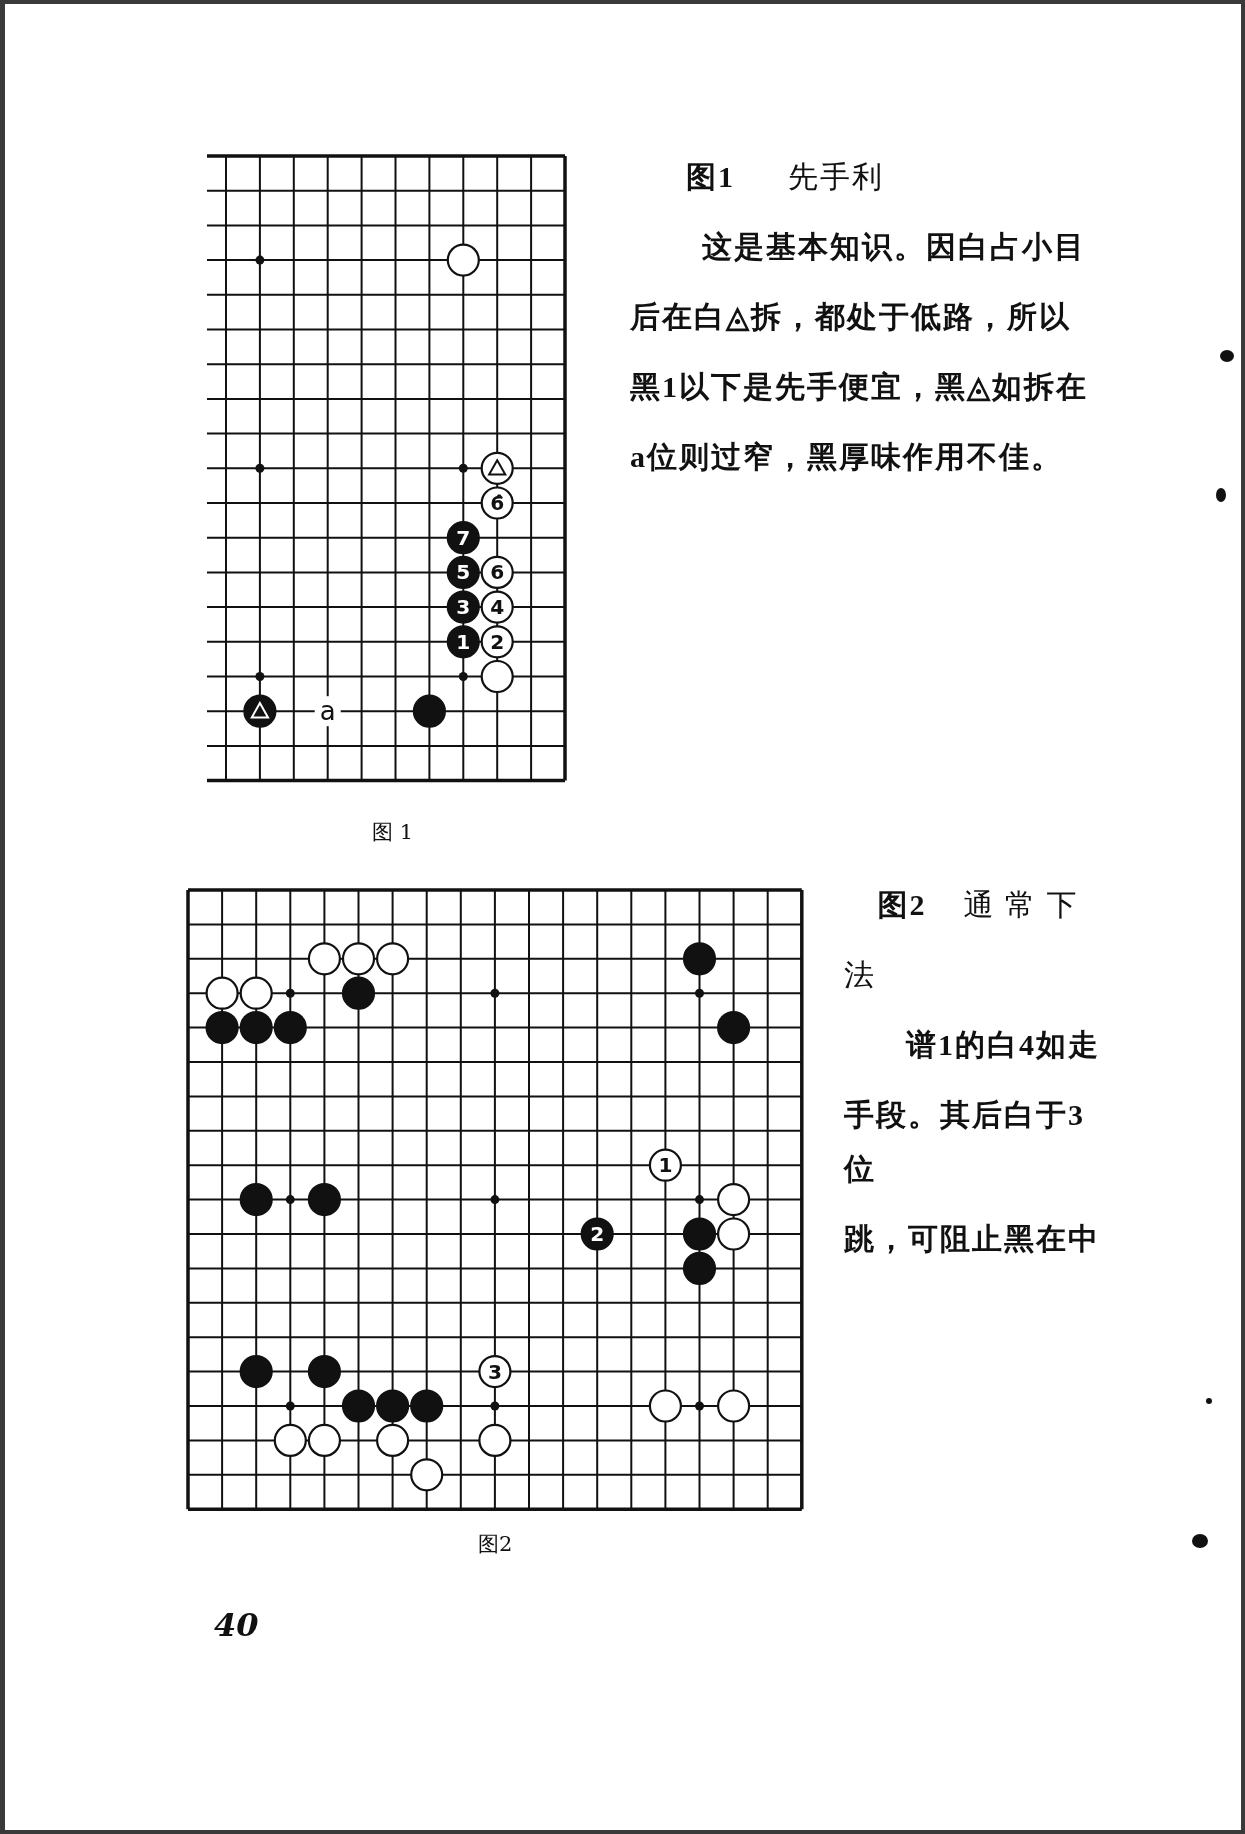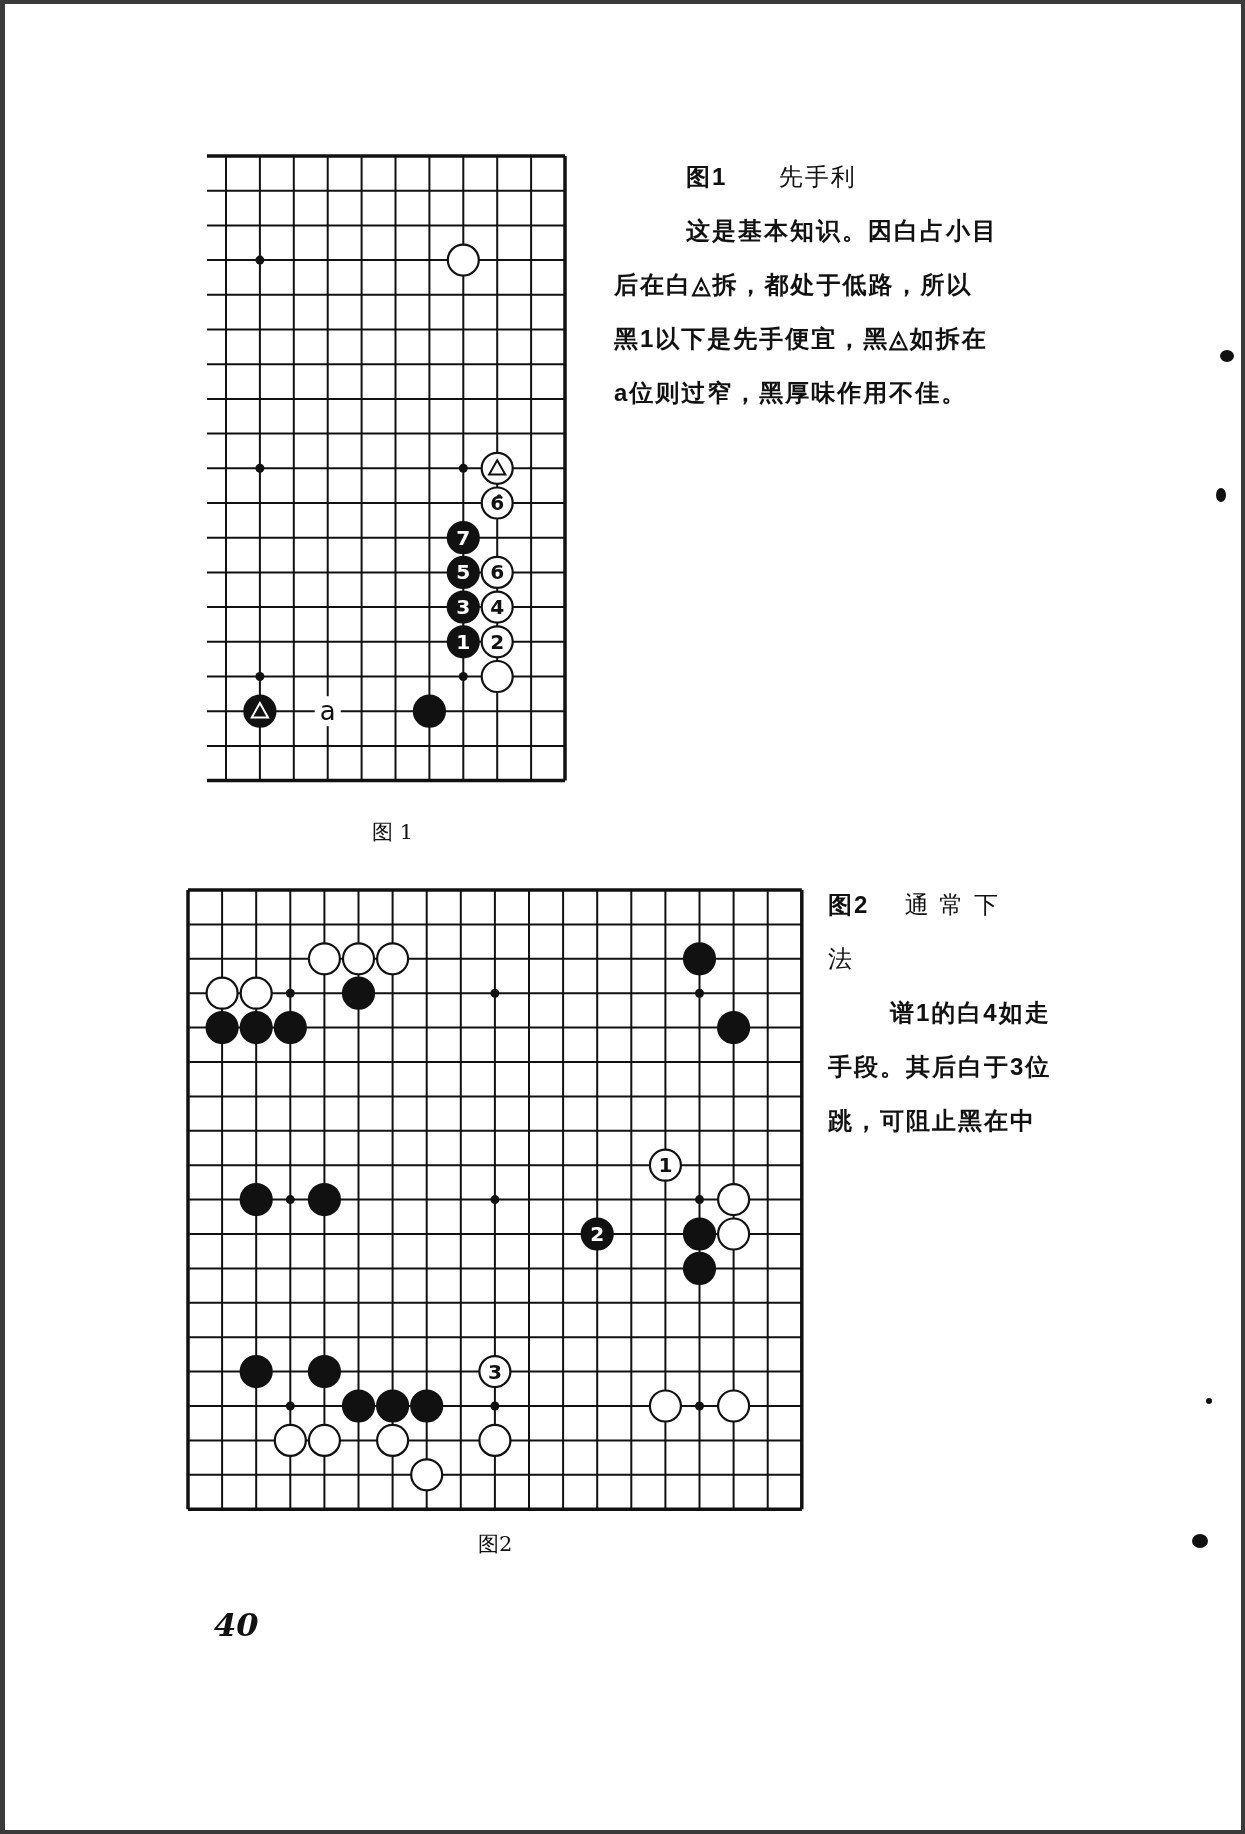--- a/index.html
+++ b/index.html
@@ -4,25 +4,25 @@
 <style>
   html,body{margin:0;padding:0;}
   body{width:1245px;height:1834px;background:#fff;position:relative;overflow:hidden;
        font-family:"DejaVu Serif","Liberation Serif",serif;color:#111;}
   .frame-left{position:absolute;left:0;top:0;width:5px;height:1834px;background:#3a3a3a;}
   .frame-top{position:absolute;left:0;top:0;width:1245px;height:4px;background:#3a3a3a;}
   .frame-right{position:absolute;right:0;top:0;width:4px;height:1834px;background:#3a3a3a;}
   .frame-bottom{position:absolute;left:0;bottom:0;width:1245px;height:4px;background:#3a3a3a;}
   svg.board{position:absolute;}
   .caption{position:absolute;font-size:21px;font-family:"DejaVu Serif",serif;}
-  .textblock{position:absolute;font-size:24px;line-height:54px;letter-spacing:2px;
-             font-family:Liberation Sans, sans-serif;font-weight:bold;}
+  .textblock{position:absolute;font-size:30px;line-height:54px;letter-spacing:2px;
+             font-family:Liberation Serif, serif;font-weight:bold;}
   .textblock .title{display:block;}
   .textblock .fig{font-weight:900;}
-  .textblock p{margin:0;}
+  .textblock p{margin:16px;}
   .pagenum{position:absolute;left:214px;top:1606px;font-size:32px;font-style:italic;font-weight:bold;}
   .speck{position:absolute;background:#111;border-radius:50%;}
 </style>
 </head>
 <body>
 
 <div class="frame-top"></div>
 <div class="frame-left"></div>
 <div class="frame-right"></div>
 <div class="frame-bottom"></div>
@@ -273,21 +273,21 @@
     <g>
       <circle cx="665.4000000000001" cy="1406" r="15.5" fill="#fff" stroke="#111" stroke-width="2.2"></circle>
     </g>
     <g>
       <circle cx="733.6" cy="1406" r="15.5" fill="#fff" stroke="#111" stroke-width="2.2"></circle>
     </g>
   </svg>
 <div class="caption" style="left:478px;top:1530px;">图2</div>
 
 <div class="textblock" style="left:828px;top:878px;width:300px;">
-  <span class="title" style="text-align:left;">
+  <span class="title" style="text-align:center;">
     <span class="fig">图2</span>
     <span style="display:inline-block;width:18px"></span>
     <span style="font-weight:normal">通 常 下</span>
   </span>
   <p style="font-weight:normal">法</p>
   <p style="padding-left:62px;">谱1的白4如走</p>
   <p>手段。其后白于3位</p>
   <p>跳，可阻止黑在中</p>
 </div>
 

